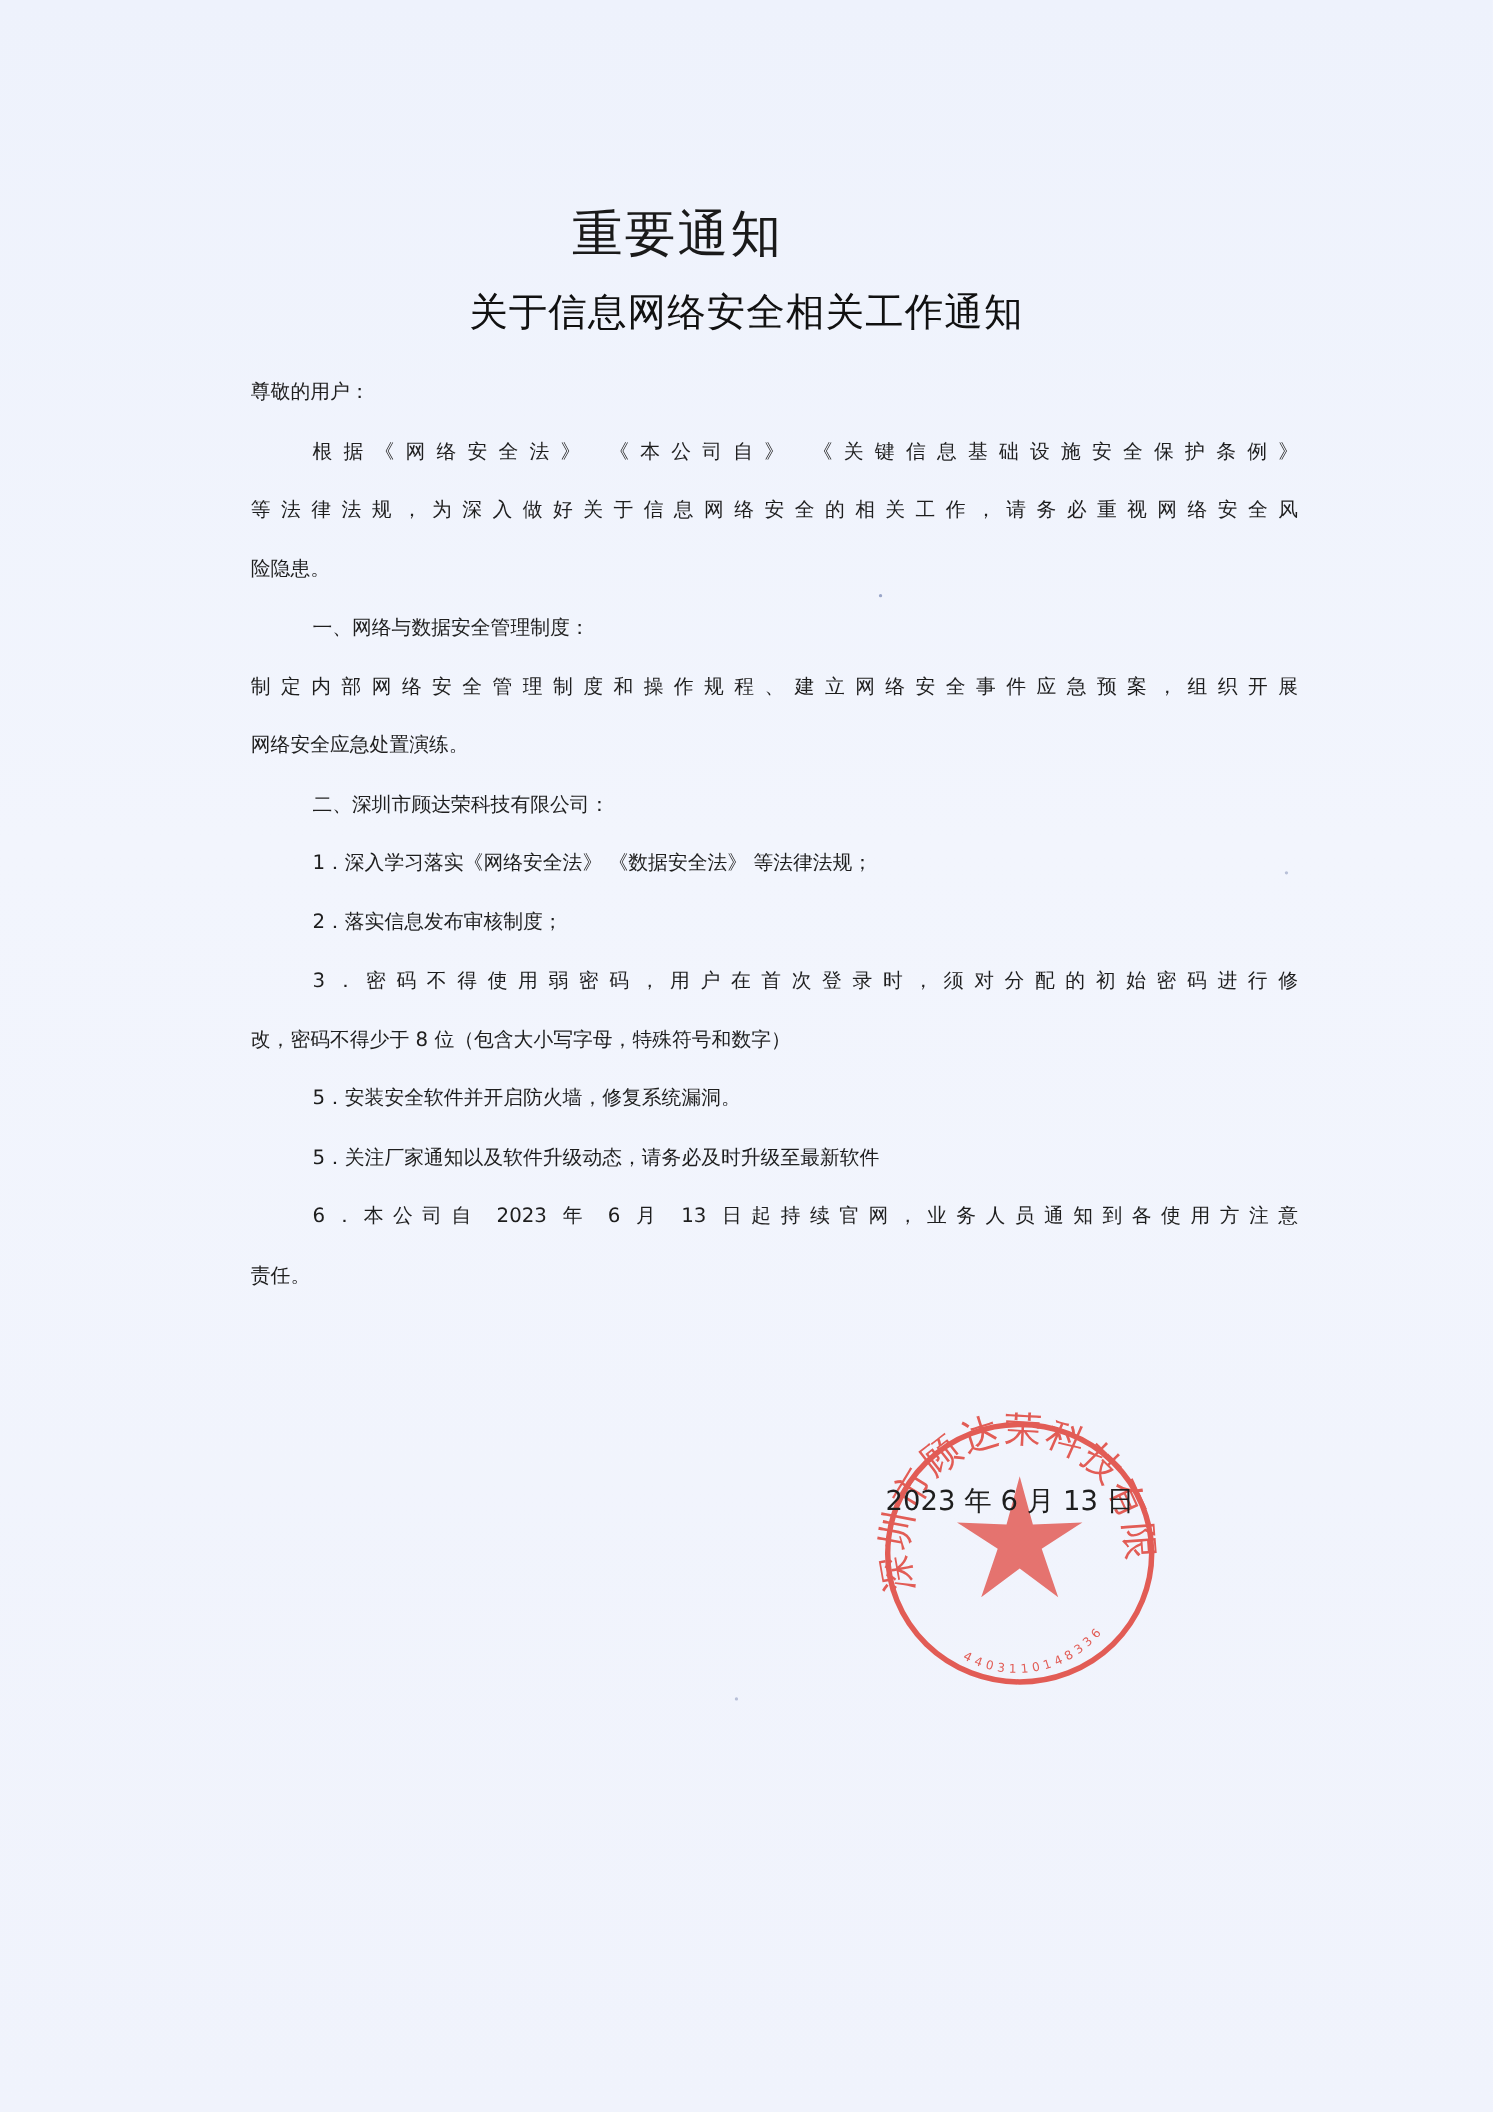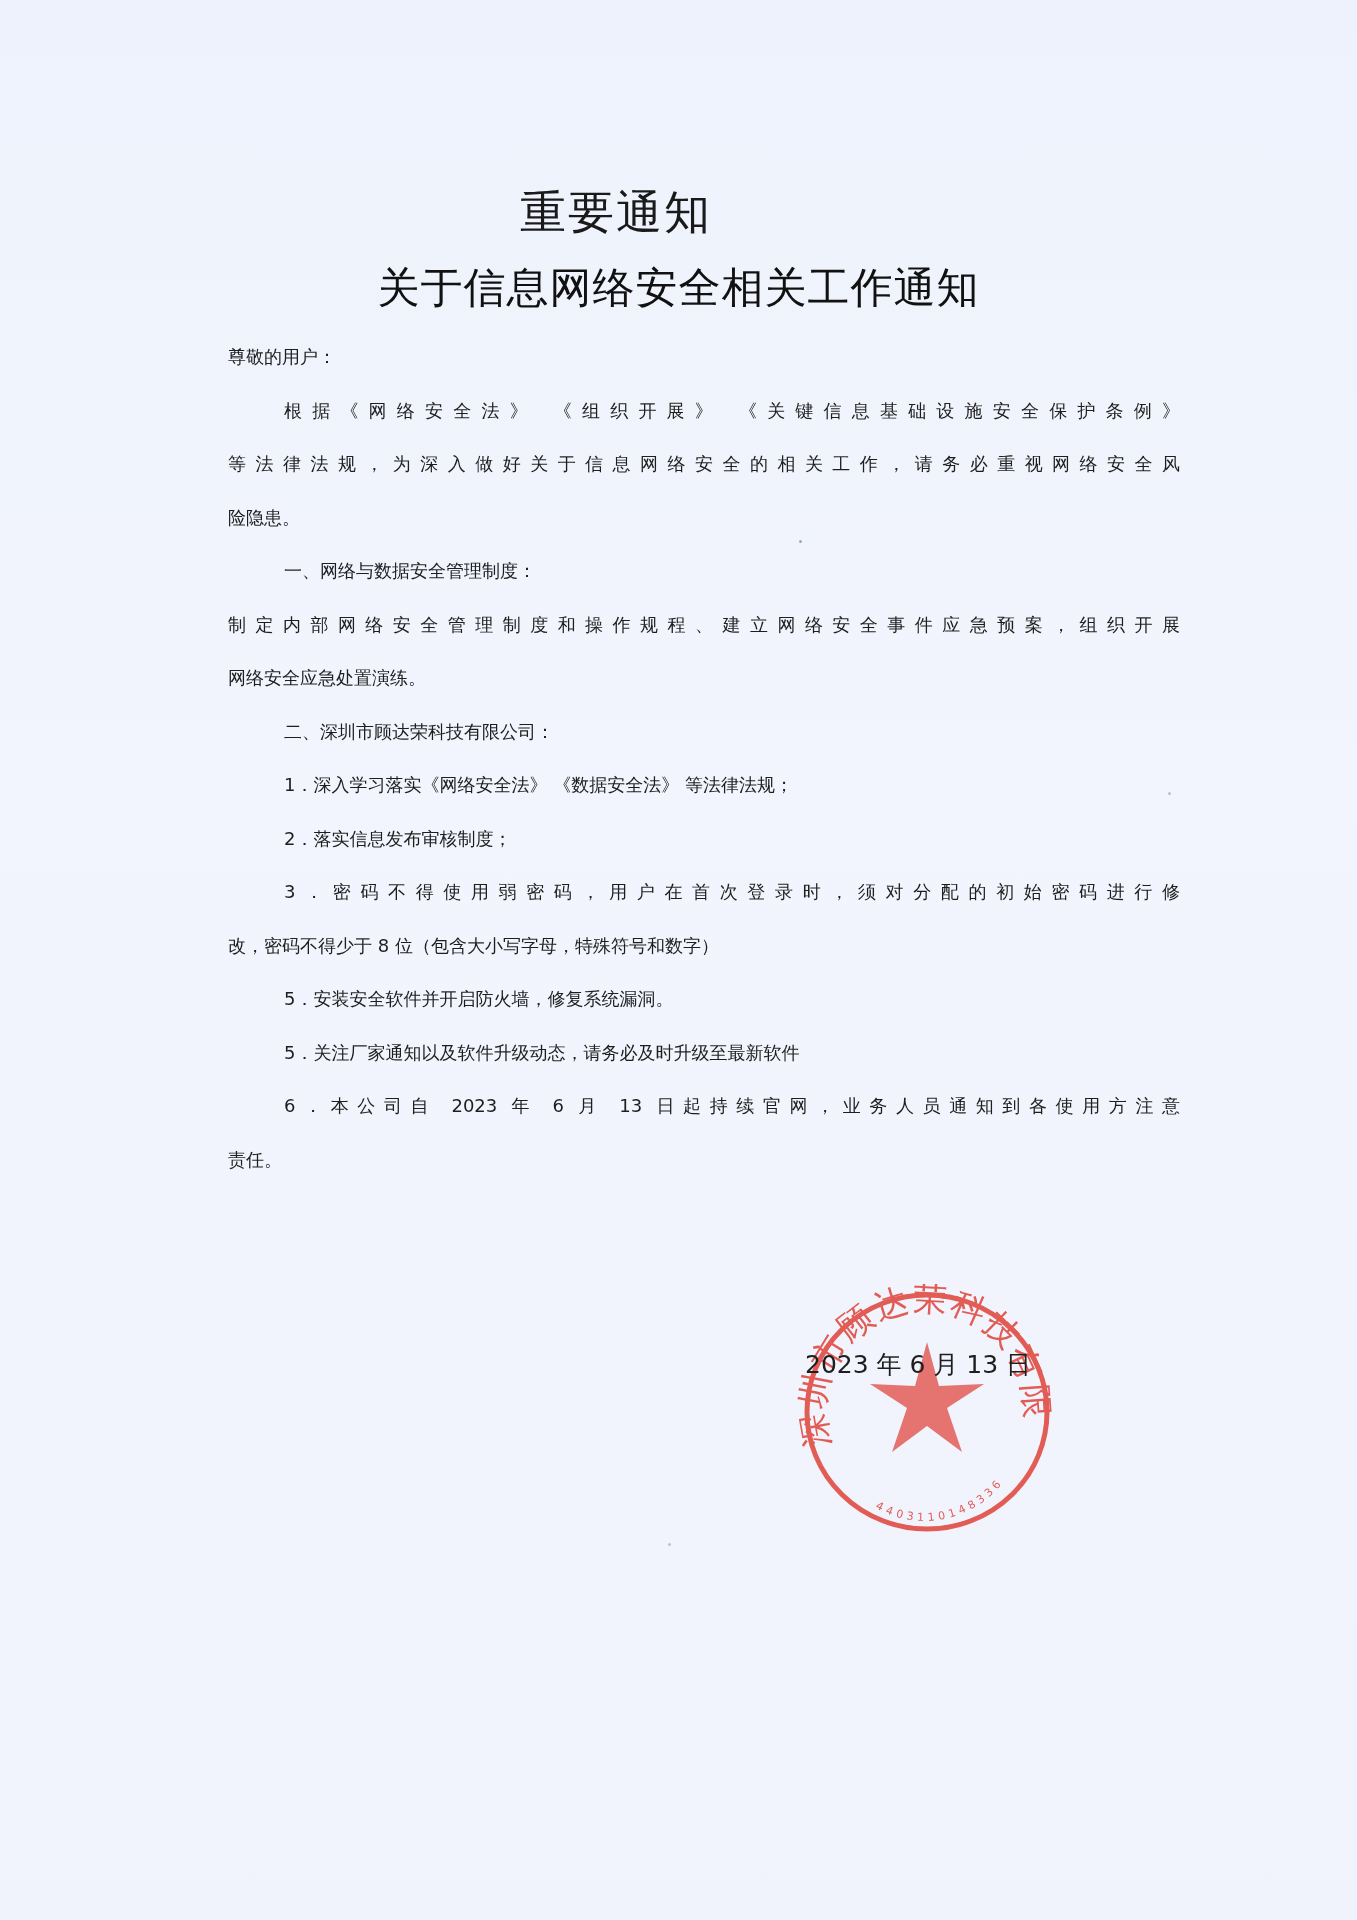--- a/index.html
+++ b/index.html
@@ -30,21 +30,21 @@
       font-size: 46px;
       letter-spacing: 2px;
       color: #1a1a1a;
     }
     .title-sub {
       position: absolute;
       left: 0; width: 1357px;
       top: 260px;
       text-align: center;
       font-family: "DejaVu Sans", sans-serif;
-      font-size: 42px;
+      font-size: 35px;
       letter-spacing: 1px;
       color: #111;
     }
     .body-text {
       position: absolute;
       left: 205px;
       width: 952px;
       top: 330px;
       font-size: 18px;
       line-height: 53.5px;
@@ -89,21 +89,21 @@
 <body>
 
 <div class="page">
 
   <div class="title-main">重要通知</div>
   <div class="title-sub">关于信息网络安全相关工作通知</div>
 
   <div class="body-text">
     <div class="line">尊敬的用户：</div>
 
-    <div class="line indent justify">根据《网络安全法》 《组织开展》 《关键信息基础设施安全保护条例》</div>
+    <div class="line indent justify">根据《网络安全法》 《本公司自》 《关键信息基础设施安全保护条例》</div>
     <div class="line justify">等法律法规，为深入做好关于信息网络安全的相关工作，请务必重视网络安全风</div>
     <div class="line">险隐患。</div>
 
     <div class="line indent">一、网络与数据安全管理制度：</div>
     <div class="line justify">制定内部网络安全管理制度和操作规程、建立网络安全事件应急预案，组织开展</div>
     <div class="line">网络安全应急处置演练。</div>
 
     <div class="line indent">二、深圳市顾达荣科技有限公司：</div>
 
     <div class="line indent">1．深入学习落实《网络安全法》 《数据安全法》 等法律法规；</div>

